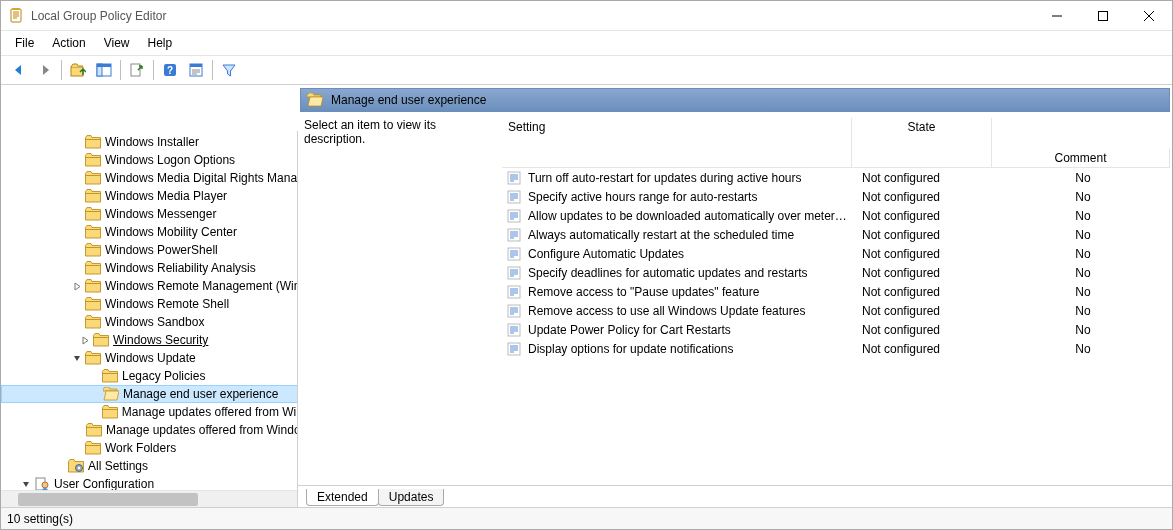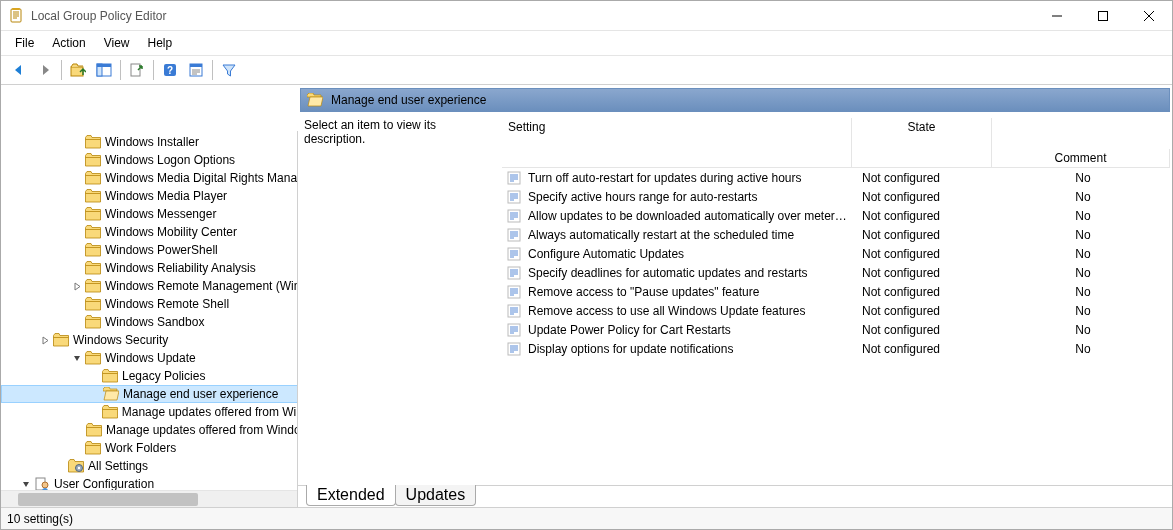--- a/index.html
+++ b/index.html
@@ -31,21 +31,21 @@
 .detail-body { flex: 1; display: flex; min-height: 0; padding: 6px 2px 0 6px; }
 .desc-col { width: 198px; padding-right: 8px; }
 .list-col { flex: 1; display: flex; flex-direction: column; border-left: 0px solid #eee; }
 .list-header { display: flex; border-bottom: 1px solid #e5e5e5; }
 .list-header .hcell { padding: 2px 6px; border-right: 1px solid #e5e5e5; font-weight: normal; }
 .list-rows { flex: 1; overflow: auto; }
 .list-row { display: flex; align-items: center; height: 19px; }
 .cell { padding: 0 6px; white-space: nowrap; overflow: hidden; text-overflow: ellipsis; }
 .setting-icon { width: 16px; height: 16px; margin-left: 4px; flex-shrink: 0; display: inline-flex; align-items:center; justify-content:center; }
 .tabstrip { height: 22px; border-top: 1px solid #d0d0d0; display: flex; align-items: flex-end; padding-left: 8px; background: #fff; }
-.tab { padding: 1px 10px; border: 1px solid #aaa; border-top: none; border-radius: 0 0 4px 4px; margin-right: -1px; background: #fff; font-size: 16px; position: relative; top: -1px; }
+.tab { padding: 1px 10px; border: 1px solid #aaa; border-top: none; border-radius: 0 0 4px 4px; margin-right: -1px; background: #fff; font-size: 12px; position: relative; top: -1px; }
 .tab.inactive { background: #f4f4f4; }
 .statusbar { height: 22px; border-top: 1px solid #d0d0d0; display: flex; align-items: center; padding: 0 6px; background: #f7f7f7; }
 .h-scrollbar { height: 17px; border-top: 1px solid #e5e5e5; background: #f0f0f0; position: relative; }
 .h-thumb { position: absolute; left: 17px; top: 2px; height: 13px; width: 180px; background: #c2c2c2; border-radius: 2px; }
 
 
 .col-setting-h { width: 350px; }
 .col-state-h { width: 140px; text-align: center; }
 .col-comment-h { flex: 1; text-align: center; margin-top: 31px; }
 .col-setting { width: 334px; }
@@ -260,21 +260,21 @@
             <div class="tree-row" style="padding-left: 68px;">
               <span class="expander"></span>
               <span class="folder-icon">
                 <svg width="16" height="14" viewBox="0 0 16 14">
                   <path d="M0.5 2.5l1.5-2h4l1 2h8.5v10.5h-15z" fill="#f9d97a" stroke="#b8860b" stroke-width="0.8"></path>
                   <path d="M0.5 4.5h15" stroke="#b8860b" stroke-width="0.8"></path>
                 </svg>
               </span>
               <span class="label">Windows Sandbox</span>
             </div>
-            <div class="tree-row" style="padding-left: 36px;">
+            <div class="tree-row" style="padding-left: 76px; text-decoration: underline;">
               <span class="expander">
                 <svg width="9" height="9">
                   <path d="M2 1l5 3.5L2 8z" fill="none" stroke="#777"></path>
                 </svg>
               </span>
               <span class="folder-icon">
                 <svg width="16" height="14" viewBox="0 0 16 14">
                   <path d="M0.5 2.5l1.5-2h4l1 2h8.5v10.5h-15z" fill="#f9d97a" stroke="#b8860b" stroke-width="0.8"></path>
                   <path d="M0.5 4.5h15" stroke="#b8860b" stroke-width="0.8"></path>
                 </svg>

